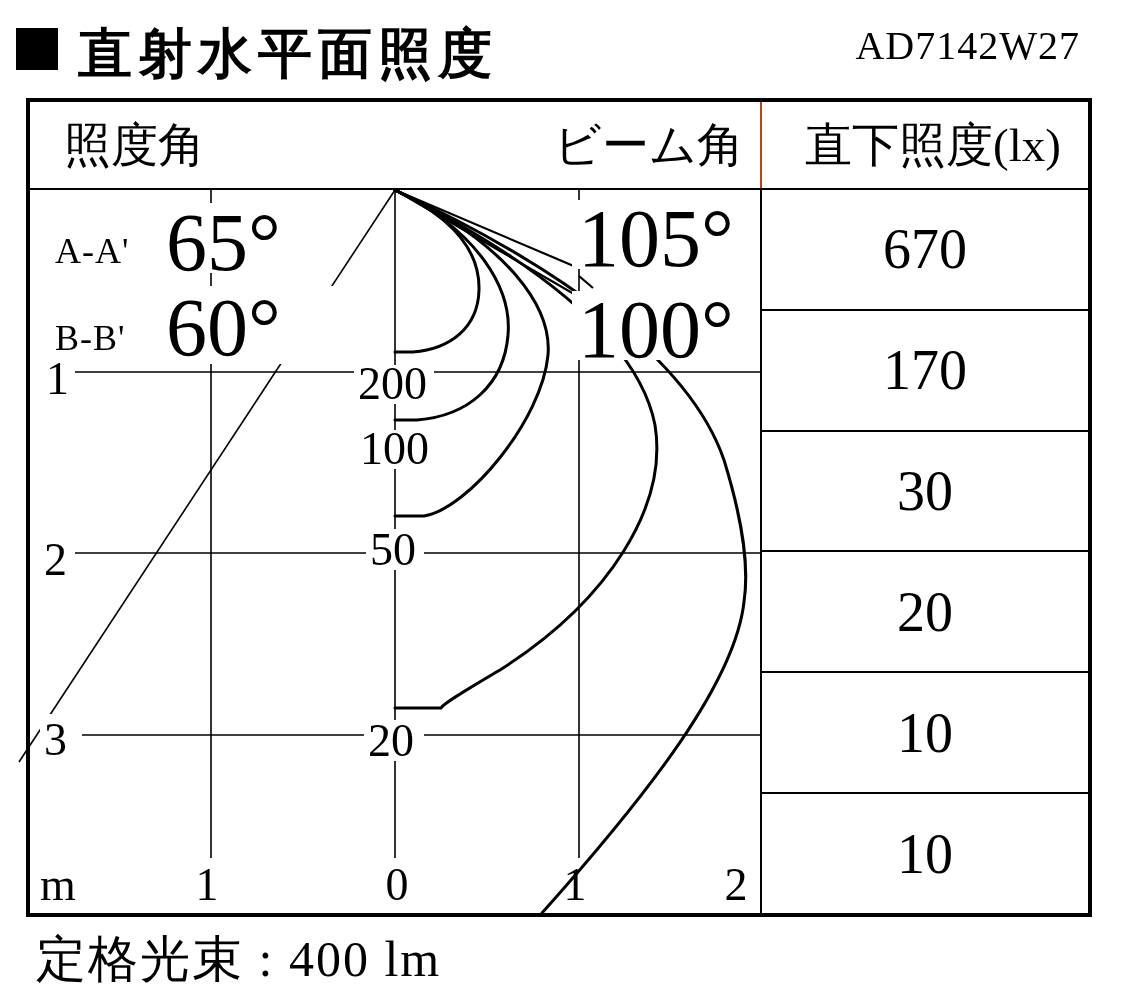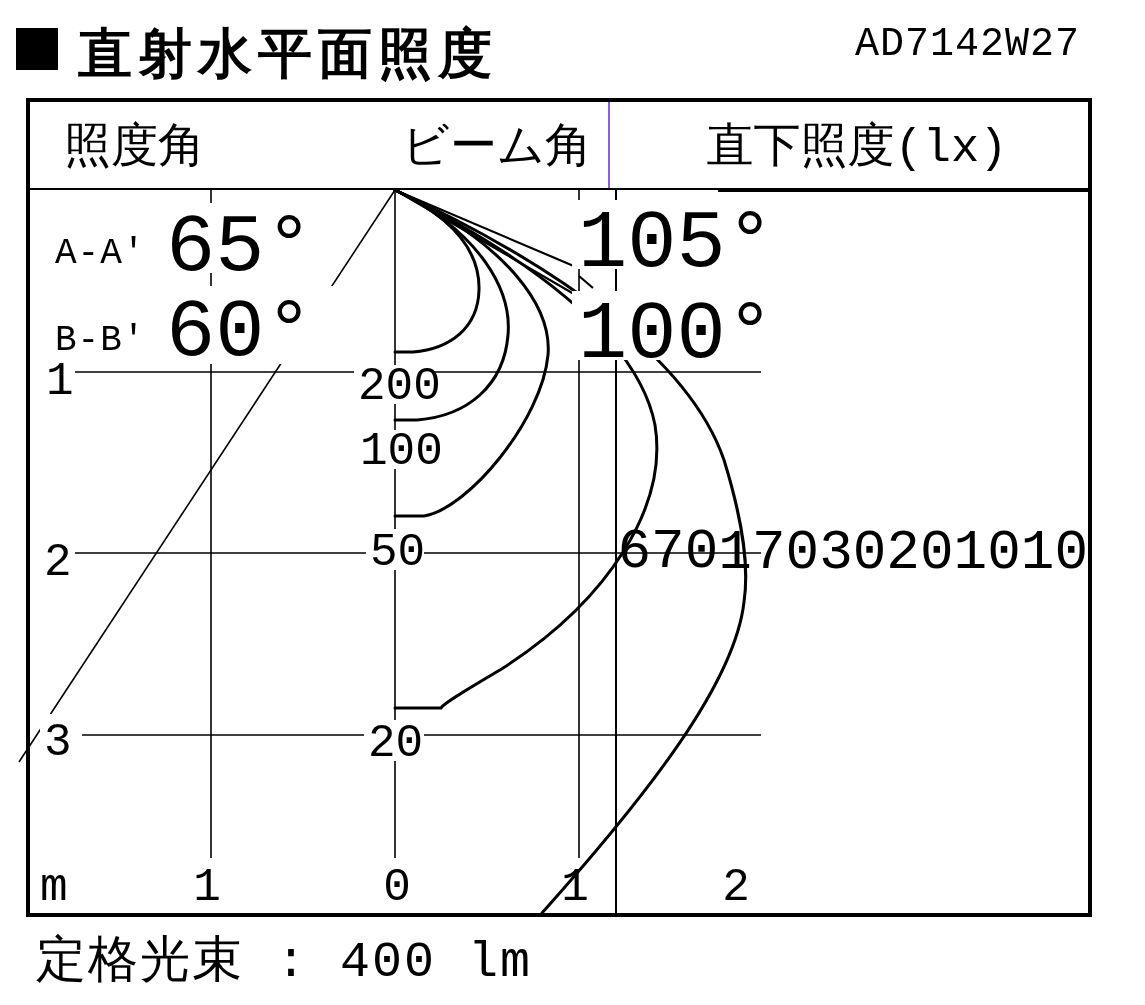--- a/index.html
+++ b/index.html
@@ -1,38 +1,38 @@
 <!DOCTYPE html>
 <html><head>
 <meta charset="utf-8">
 <style>
   html,body{margin:0;padding:0;background:#fff;}
   .sheet{
     position:relative;width:1145px;height:1005px;background:#fff;
-    font-family:Liberation Mono, monospace;color:#000;overflow:hidden;border-radius:7px;
+    font-family:Liberation Serif, serif;color:#000;overflow:hidden;border-radius:7px;
   }
   
   .title-bar{position:absolute;left:16px;top:18px;width:1078px;height:62px;}
   .title-bullet{position:absolute;left:0;top:10px;width:42px;height:42px;background:#000;}
   .title-text{position:absolute;left:62px;top:0;font-size:54px;font-weight:600;letter-spacing:6px;white-space:nowrap;}
   .product-code{position:absolute;right:14px;top:4px;font-size:40px;font-weight:400;letter-spacing:1px;}
   
   .spec-table{
     position:absolute;left:26px;top:98px;width:1066px;height:819px;
     border:4px solid #000;box-sizing:border-box;display:flex;flex-direction:column;
   }
   .table-header{display:flex;height:86px;border-bottom:2px solid #000;flex:none;}
-  .header-left-cell{position:relative;width:580px;border-right:2px solid #8b5cf6;box-sizing:border-box;}
+  .header-left-cell{position:relative;width:732px;border-right:2px solid #c2410c;box-sizing:border-box;}
   .header-right-cell{position:relative;flex:1;display:flex;align-items:center;justify-content:center;padding-left:16px;}
   .hdr-txt{font-size:47px;font-weight:500;white-space:nowrap;}
   .hdr-illum{position:absolute;left:34px;top:50%;transform:translateY(-50%);}
   .hdr-beam{position:absolute;right:16px;top:50%;transform:translateY(-50%);}
   .table-body{display:flex;flex:1;min-height:0;}
   .chart-cell{position:relative;width:732px;border-right:2px solid #000;box-sizing:border-box;}
-  .value-col{flex:1;display:flex;flex-direction:row;}
+  .value-col{flex:1;display:flex;flex-direction:column;}
   .value-row{flex:1;display:flex;align-items:center;justify-content:center;font-size:56px;font-weight:400;}
   .value-row + .value-row{border-top:2px solid #000;}
   
   .chart-svg{position:absolute;left:0;top:0;width:1145px;height:1005px;pointer-events:none;}
   .grid{stroke:#000;stroke-width:1.6;fill:none;}
   .curve{stroke:#000;stroke-width:3;fill:none;stroke-linecap:round;}
   .ray{stroke:#000;stroke-width:2.2;fill:none;}
   .diag{stroke:#000;stroke-width:1.6;fill:none;}
   .mask{fill:#fff;}
   .lbl-big{font-size:82px;font-weight:500;}

